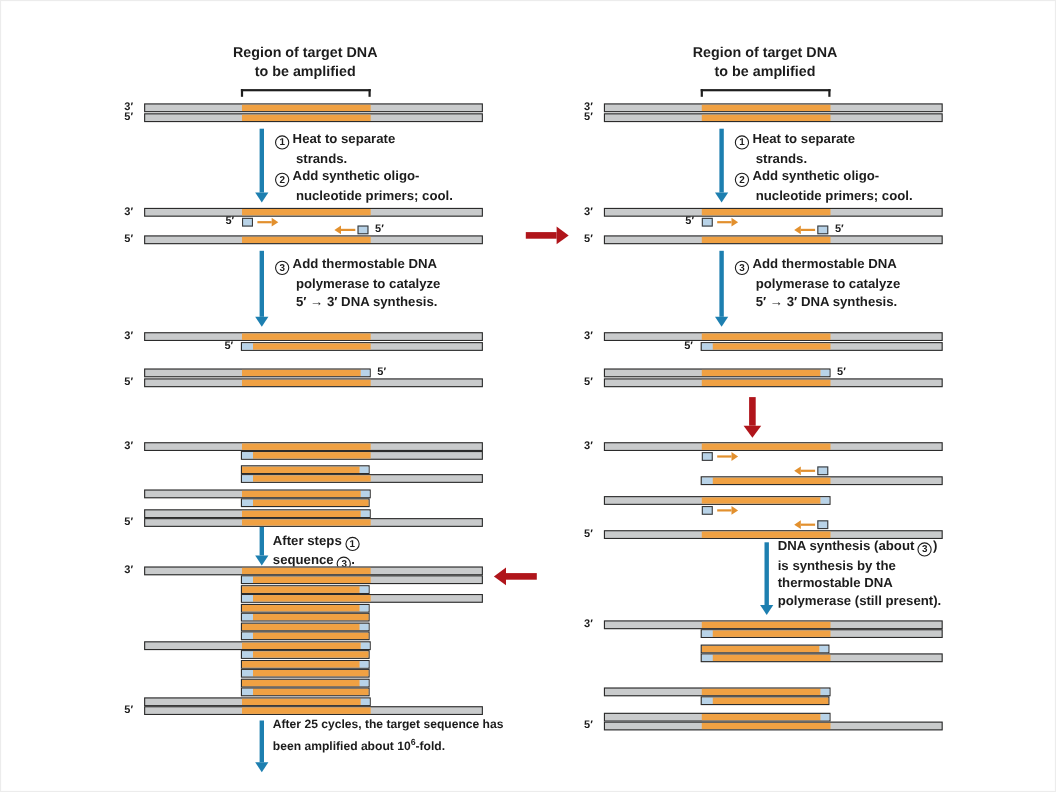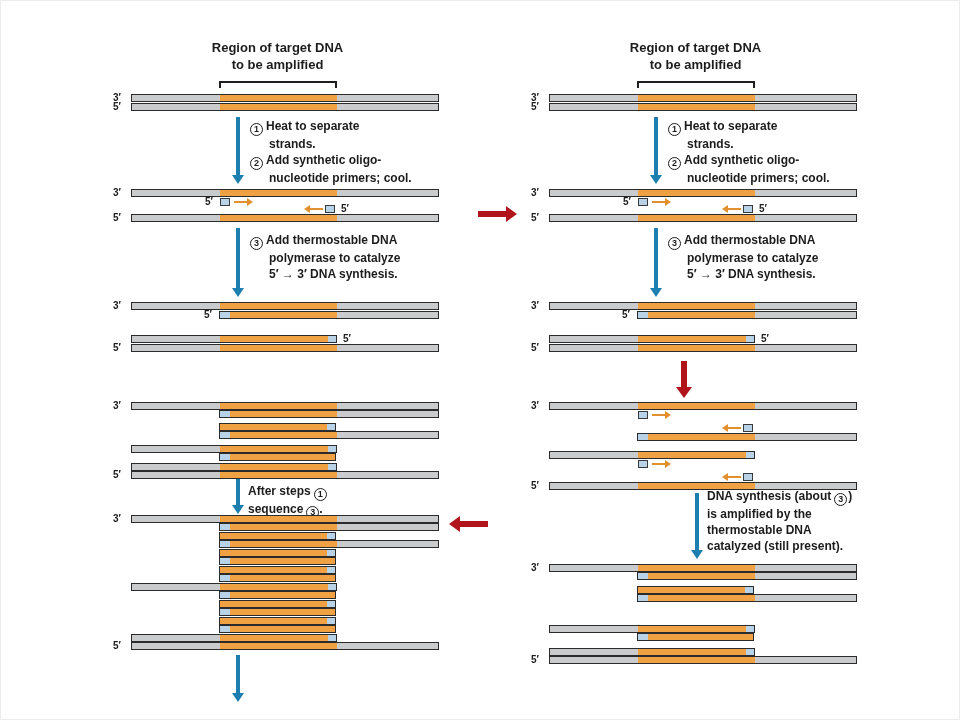--- a/index.html
+++ b/index.html
@@ -81,31 +81,33 @@
   </div>
 
   <div class="txt" style="left:667px;top:231px">
     <div><span class="circ">3</span><span>Add thermostable DNA</span></div>
     <div class="ind"><span>polymerase to catalyze</span></div>
     <div class="ind"><span>5′ → 3′ DNA synthesis.</span></div>
   </div>
 
   <div class="txt" style="left:706px;top:487px">
     <div><span>DNA synthesis (about</span><span class="circ tight">3</span><span>)</span></div>
-    <div>is amplified by the</div>
+    <div>is synthesis by the</div>
     <div>thermostable DNA</div>
-    <div>catalyzed (still present).</div>
+    <div>polymerase (still present).</div>
   </div>
 
   <div class="txt" style="left:247px;top:482px">
     <div><span>After steps</span><span class="circ after">1</span></div>
     <div><span>sequence</span><span class="circ after">3</span><span>.</span></div>
   </div>
 
   <div class="txt small" style="left:247px;top:651px">
+    <div>After 25 cycles, the target sequence has</div>
+    <div><span>been amplified about 10</span><sup>6</sup><span>-fold.</span></div>
   </div>
 
   <div id="dlayer">
       <div class="bar" style="left: 130px; top: 93px; width: 308px;">
         <span class="seg" style="left: 88px; width: 117px; background: rgb(240, 161, 67);"></span>
       </div>
       <div class="bar" style="left: 130px; top: 102px; width: 308px;">
         <span class="seg" style="left: 88px; width: 117px; background: rgb(240, 161, 67);"></span>
       </div>
       <div class="bar" style="left: 130px; top: 188px; width: 308px;">

